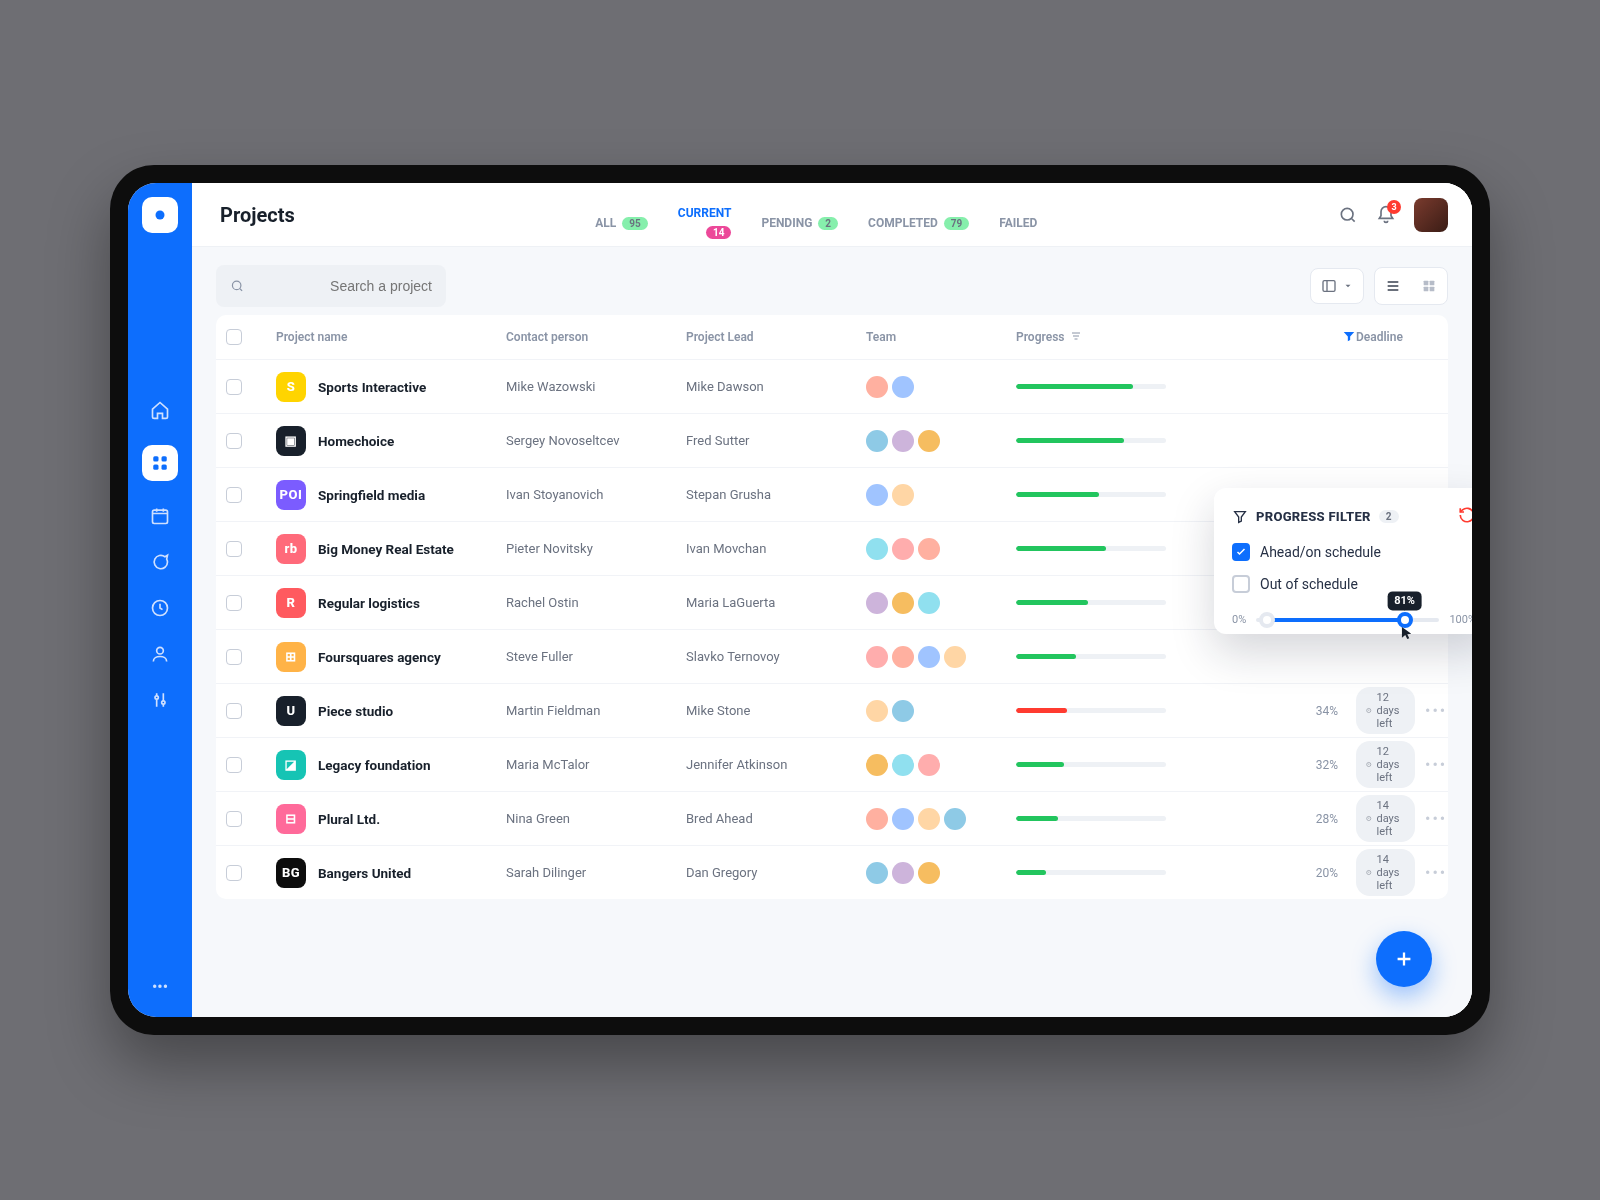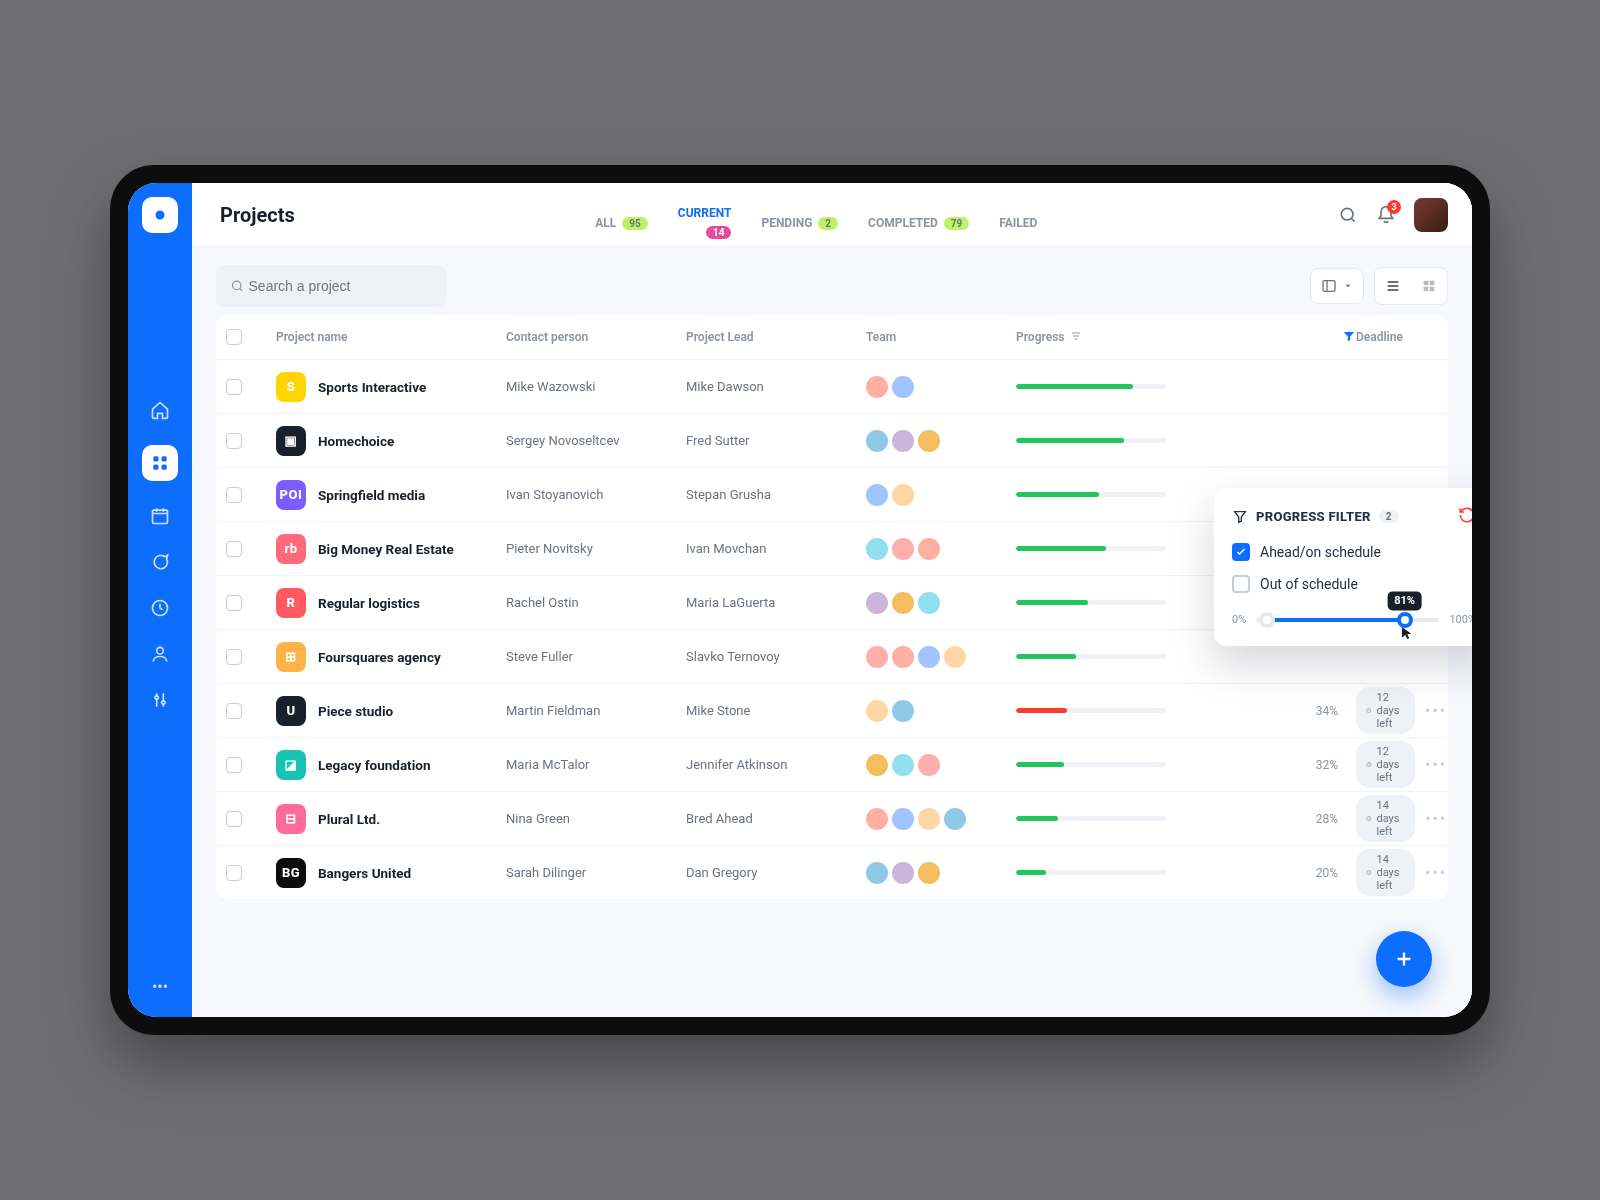--- a/index.html
+++ b/index.html
@@ -55,34 +55,34 @@
   
   .main { flex:1; display:flex; flex-direction:column; background:#fff; min-width:0;}
   .header {
     height:64px; display:flex; align-items:center; padding:0 24px 0 28px;
     border-bottom:1px solid #eef1f5; background:#fff;
   }
   .page-title { font-size:20px; font-weight:700; color:#18202b; margin-right:auto;}
   .tabs { display:flex; gap:30px; align-items:center;}
   .tab { font-size:12px; font-weight:700; color:#8a94a6; cursor:pointer; display:flex; align-items:flex-end; gap:6px; padding:39px 0 20px; border-bottom:3px solid transparent;}
   .tab.active { color:#0d6efd; border-bottom-color:#0d6efd;flex-direction:column;}
-  .tab .badge { background:#bef264; color:#6b7280; border-radius:10px; padding:1px 7px; font-size:10px; font-weight:700;}
+  .tab .badge { background:#86efac; color:#6b7280; border-radius:10px; padding:1px 7px; font-size:10px; font-weight:700;}
   .tab.active .badge { background:#ec4899; color:#fff;}
   .header-actions { margin-left:auto; display:flex; align-items:center; gap:18px;}
   .icon-btn { width:20px;height:20px;color:#6b7280;cursor:pointer;position:relative;}
   .notif-dot{position:absolute;top:-5px;right:-5px;width:14px;height:14px;background:#ff3b30;border-radius:50%;color:#fff;font-size:9px;display:flex;align-items:center;justify-content:center;font-weight:700;}
   .avatar-sq{width:34px;height:34px;border-radius:8px;background:linear-gradient(135deg,#7a3b2e,#3a1c15);}
   
   .content { flex:1; background:#f6f8fb; padding:18px 24px; overflow:hidden; position:relative;}
   .toolbar { display:flex; align-items:center; gap:12px; margin-bottom:8px;}
   .search {
     background:#eef1f5; border-radius:8px; display:flex; align-items:center;
     padding:0 14px; height:42px; width:230px; color:#8a94a6;
   }
-  .search input { border:none;background:transparent;outline:none;margin-left:4px;font-size:14px;color:#3a4150;width:100%;}
+  .search input { border:none;background:transparent;outline:none;margin-left:4px;font-size:14px;color:#3a4150;width:100%;text-align:right;}
   .toolbar-right{margin-left:auto;display:flex;align-items:center;gap:10px;}
   .tool-pill{height:36px;padding:0 10px;border:1px solid #e5e9f0;border-radius:8px;background:#fff;display:flex;align-items:center;gap:6px;color:#6b7280;cursor:pointer;}
   .view-toggle{display:flex;border:1px solid #e5e9f0;border-radius:8px;overflow:hidden;background:#fff;}
   .view-toggle div{width:36px;height:36px;display:flex;align-items:center;justify-content:center;color:#b6bcc8;cursor:pointer;}
   .view-toggle div.on{color:#3a4150;}
   
   .table-wrap{background:#fff;border-radius:10px;overflow:hidden;}
   .thead,.trow{display:grid;grid-template-columns:50px 230px 180px 180px 150px 220px 120px 1fr;align-items:center;padding:0 10px;}
   .thead{height:44px;color:#8a94a6;font-size:12px;font-weight:600;}
   .thead .sort{display:flex;align-items:flex-start;gap:6px;}
@@ -99,21 +99,21 @@
   .prog-fill{height:100%;border-radius:3px;}
   .prog-pct{color:#8a94a6;font-size:12px;text-align:right;padding-right:18px;}
   .deadline{display:flex;align-items:center;gap:10px;}
   .dl-chip{background:#eef1f5;border-radius:14px;padding:4px 10px;font-size:11px;color:#6b7280;display:flex;align-items:center;gap:5px;}
   .more{color:#c7cdd8;font-size:16px;letter-spacing:2px;cursor:pointer;}
   
   .fab{position:absolute;right:40px;bottom:30px;width:56px;height:56px;border-radius:50%;background:#0d6efd;color:#fff;display:flex;align-items:center;justify-content:center;box-shadow:0 10px 24px rgba(13,110,253,.4);cursor:pointer;}
   
   .popover{
     position:absolute; top:305px; right:-22px; width:280px; background:#fff;
-    border-radius:12px; box-shadow:0 18px 44px rgba(20,30,50,.18); padding:18px 18px 20px;
+    border-radius:12px; box-shadow:0 18px 44px rgba(20,30,50,.18); padding:18px 18px 8px;
     z-index:50;
   }
   .pop-head{display:flex;align-items:center;gap:8px;color:#263045;font-weight:800;font-size:13px;letter-spacing:.3px;}
   .pop-head .cnt{background:#eef1f5;color:#6b7280;border-radius:10px;padding:1px 7px;font-size:10px;font-weight:700;}
   .pop-reset{margin-left:auto;color:#ff3b30;cursor:pointer;}
   .pop-body{margin-top:16px;display:flex;flex-direction:column;gap:14px;}
   .chk-row{display:flex;align-items:center;gap:10px;font-size:14px;color:#263045;cursor:pointer;}
   .cb{width:18px;height:18px;border:2px solid #c7cdd8;border-radius:4px;display:flex;align-items:center;justify-content:center;}
   .cb.on{background:#0d6efd;border-color:#0d6efd;color:#fff;}
   .slider-wrap{display:flex;align-items:center;gap:10px;margin-top:6px;}

